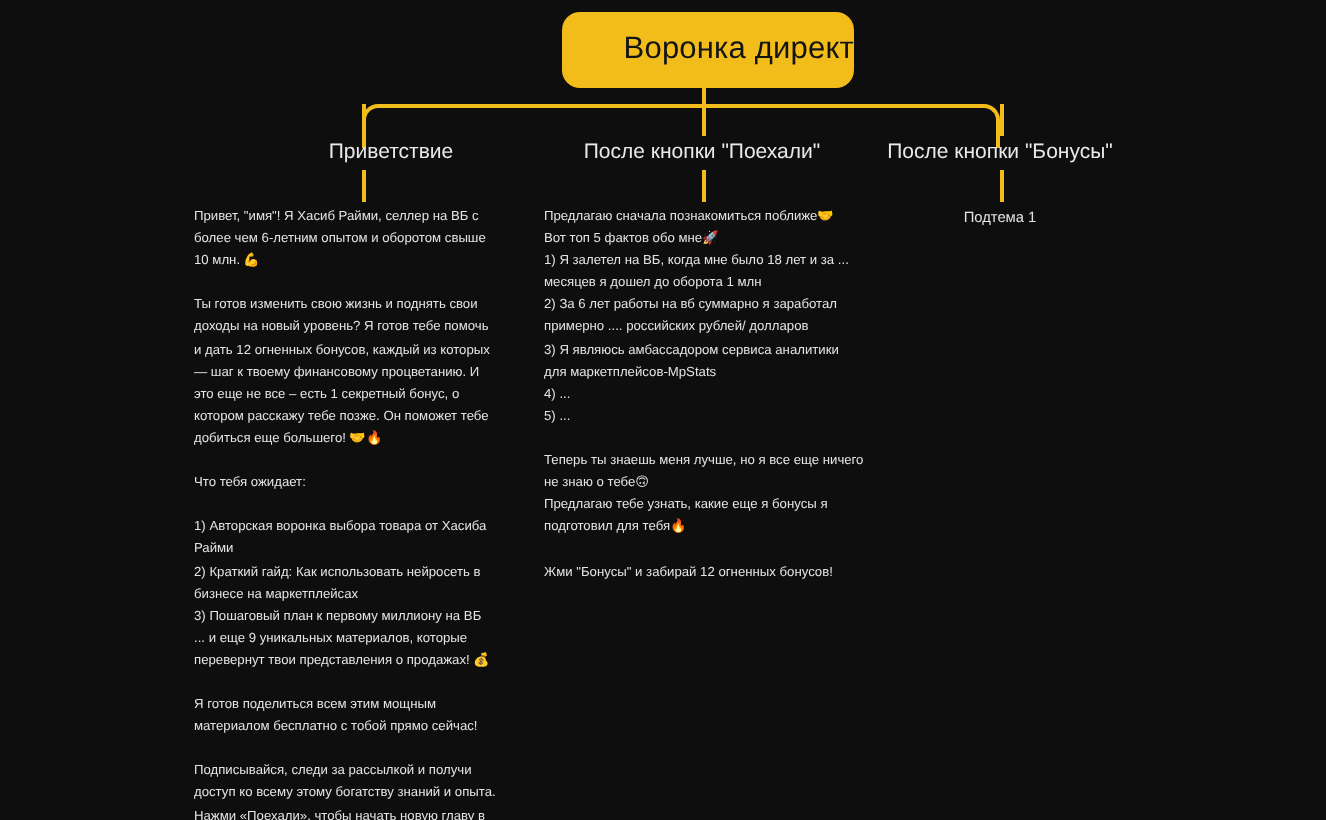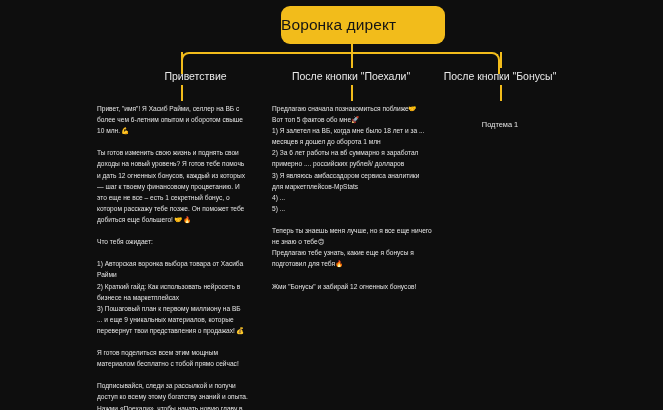--- a/index.html
+++ b/index.html
@@ -15,27 +15,27 @@
     overflow: hidden;
     font-family: "Liberation Sans", "DejaVu Sans", sans-serif;
     -webkit-font-smoothing: antialiased;
   }
 
   
   .root-node {
     position: absolute;
     left: 281px;
     top: 6px;
-    width: 164px;
+    width: 146px;
     height: 38px;
     background: #f2bc1b;
     border-radius: 9px;
     display: flex;
     align-items: center;
-    justify-content: flex-start;
+    justify-content: flex-end;
     box-sizing: border-box;
   }
   .root-node .root-label {
     color: #141414;
     font-size: 15.5px;
     letter-spacing: 0.1px;
     white-space: nowrap;
   }
 
   
@@ -100,21 +100,20 @@
   .col-2 { left: 272px; top: 103px; width: 160px; }
 
   .subnode {
     position: absolute;
     left: 500px;
     top: 104px;
     transform: translateX(-50%);
     color: #e4e4e4;
     font-size: 7.4px;
     white-space: nowrap;
-    margin-top: 16px;
   }
 </style>
 </head>
 <body>
 
 <div id="canvas">
 
   <div class="root-node">
     <span class="root-label">Воронка директ</span>
   </div>

